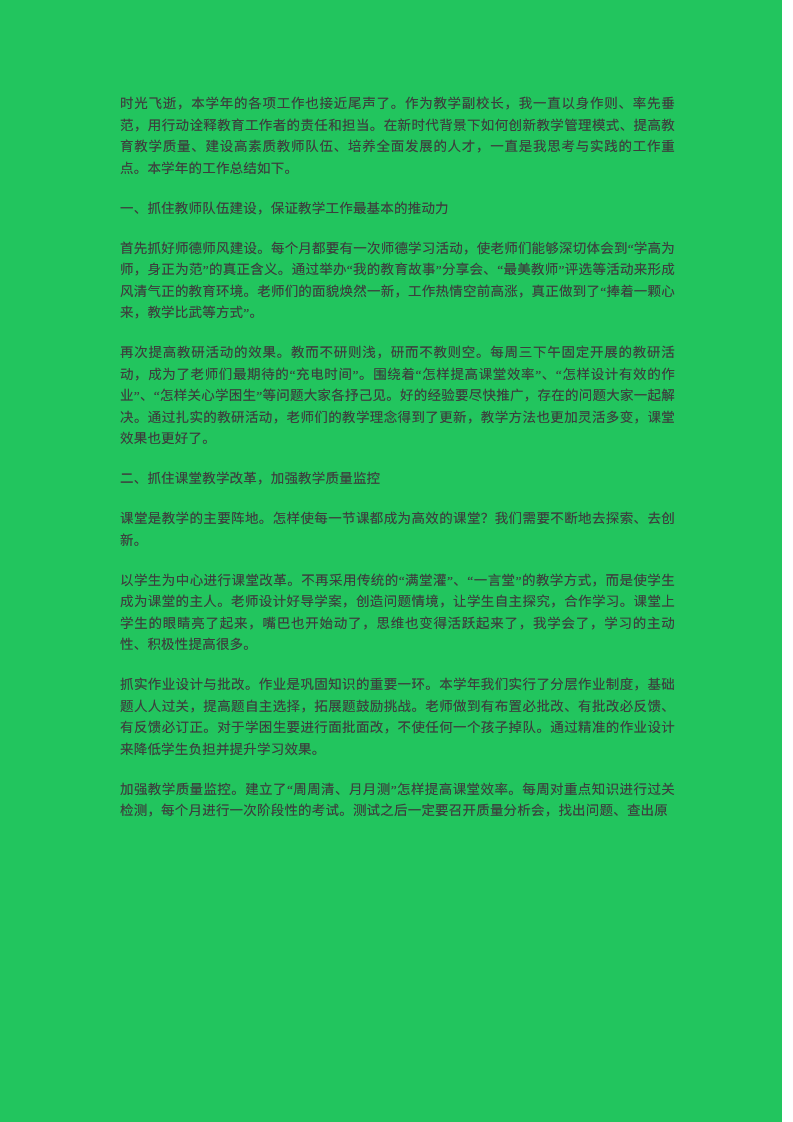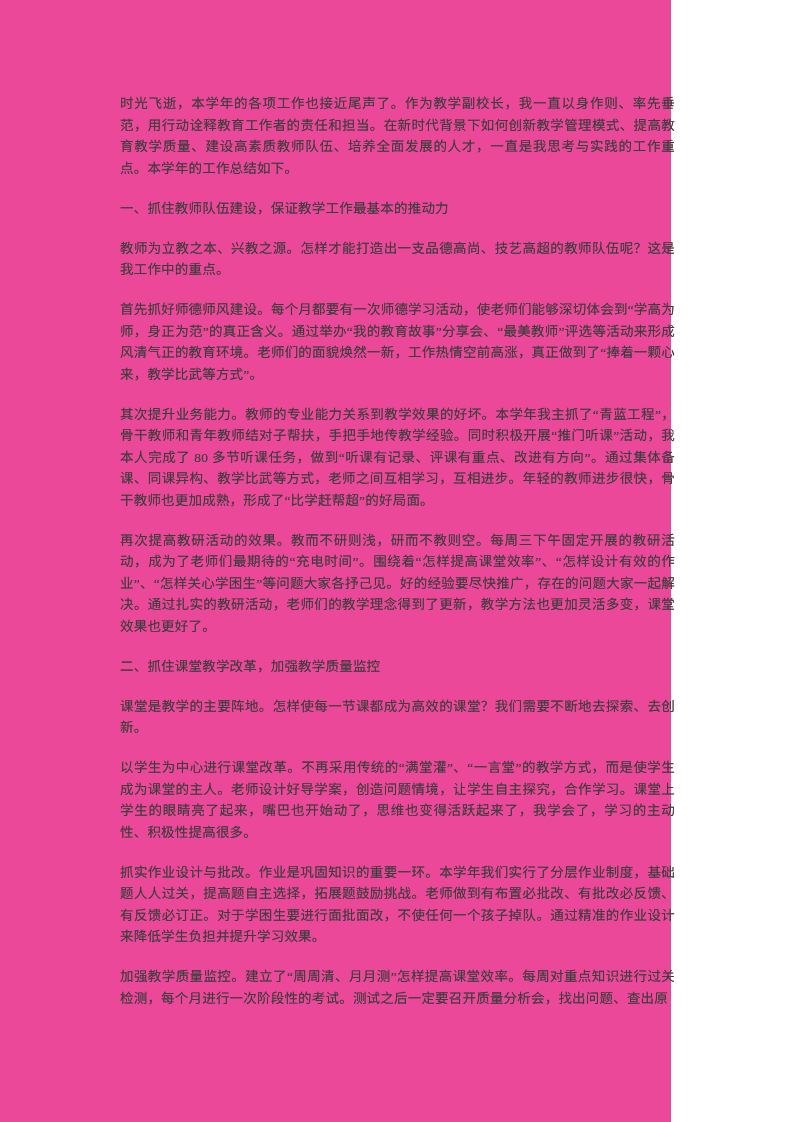--- a/index.html
+++ b/index.html
@@ -8,24 +8,24 @@
     background: #ffffff;
   }
   body {
     width: 793px;
     height: 1122px;
     overflow: hidden;
     font-family: "Liberation Serif", "DejaVu Serif", serif;
   }
   .page {
     box-sizing: border-box;
-    width: 671px;
+    width: 782px;
     height: 1122px;
     padding: 93px 118px 16px 120px;
-    background: #ec4899;
+    background: #22c55e;
   }
   .doc-block {
     width: 555px;
     margin: 0 0 18.5px 0;
     font-size: 13.5px;
     line-height: 21.5px;
     color: #3d3d3d;
     text-align: justify;
     text-justify: inter-ideograph;
     letter-spacing: 0.2px;
@@ -37,22 +37,20 @@
     text-align: left;
     margin-top: 9px;
   }
 </style>
 </head>
 <body>
 
 <div class="page">
   <p class="doc-block">时光飞逝，本学年的各项工作也接近尾声了。作为教学副校长，我一直以身作则、率先垂范，用行动诠释教育工作者的责任和担当。在新时代背景下如何创新教学管理模式、提高教育教学质量、建设高素质教师队伍、培养全面发展的人才，一直是我思考与实践的工作重点。本学年的工作总结如下。</p>
   <p class="doc-block heading">一、抓住教师队伍建设，保证教学工作最基本的推动力</p>
-  <p class="doc-block">教师为立教之本、兴教之源。怎样才能打造出一支品德高尚、技艺高超的教师队伍呢？这是我工作中的重点。</p>
   <p class="doc-block">首先抓好师德师风建设。每个月都要有一次师德学习活动，使老师们能够深切体会到“学高为师，身正为范”的真正含义。通过举办“我的教育故事”分享会、“最美教师”评选等活动来形成风清气正的教育环境。老师们的面貌焕然一新，工作热情空前高涨，真正做到了“捧着一颗心来，教学比武等方式”。</p>
-  <p class="doc-block">其次提升业务能力。教师的专业能力关系到教学效果的好坏。本学年我主抓了“青蓝工程”，骨干教师和青年教师结对子帮扶，手把手地传教学经验。同时积极开展“推门听课”活动，我本人完成了 80 多节听课任务，做到“听课有记录、评课有重点、改进有方向”。通过集体备课、同课异构、教学比武等方式，老师之间互相学习，互相进步。年轻的教师进步很快，骨干教师也更加成熟，形成了“比学赶帮超”的好局面。</p>
   <p class="doc-block">再次提高教研活动的效果。教而不研则浅，研而不教则空。每周三下午固定开展的教研活动，成为了老师们最期待的“充电时间”。围绕着“怎样提高课堂效率”、“怎样设计有效的作业”、“怎样关心学困生”等问题大家各抒己见。好的经验要尽快推广，存在的问题大家一起解决。通过扎实的教研活动，老师们的教学理念得到了更新，教学方法也更加灵活多变，课堂效果也更好了。</p>
   <p class="doc-block heading">二、抓住课堂教学改革，加强教学质量监控</p>
   <p class="doc-block">课堂是教学的主要阵地。怎样使每一节课都成为高效的课堂？我们需要不断地去探索、去创新。</p>
   <p class="doc-block">以学生为中心进行课堂改革。不再采用传统的“满堂灌”、“一言堂”的教学方式，而是使学生成为课堂的主人。老师设计好导学案，创造问题情境，让学生自主探究，合作学习。课堂上学生的眼睛亮了起来，嘴巴也开始动了，思维也变得活跃起来了，我学会了，学习的主动性、积极性提高很多。</p>
   <p class="doc-block">抓实作业设计与批改。作业是巩固知识的重要一环。本学年我们实行了分层作业制度，基础题人人过关，提高题自主选择，拓展题鼓励挑战。老师做到有布置必批改、有批改必反馈、有反馈必订正。对于学困生要进行面批面改，不使任何一个孩子掉队。通过精准的作业设计来降低学生负担并提升学习效果。</p>
   <p class="doc-block">加强教学质量监控。建立了“周周清、月月测”怎样提高课堂效率。每周对重点知识进行过关检测，每个月进行一次阶段性的考试。测试之后一定要召开质量分析会，找出问题、查出原</p>
 </div>
 
 </body></html>

